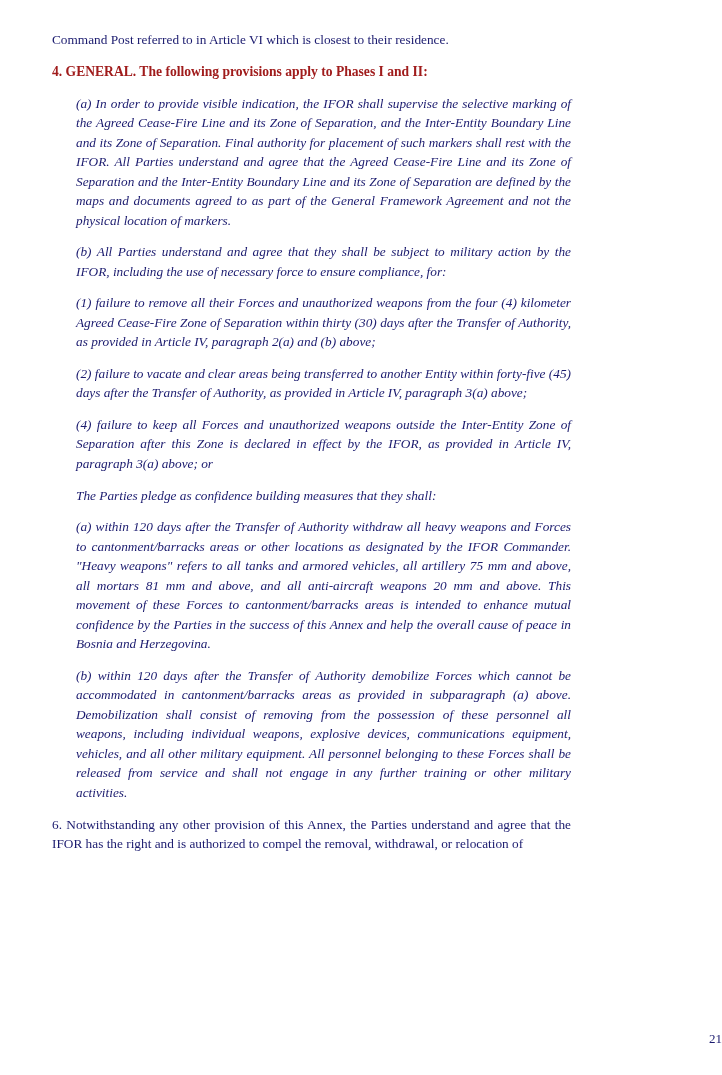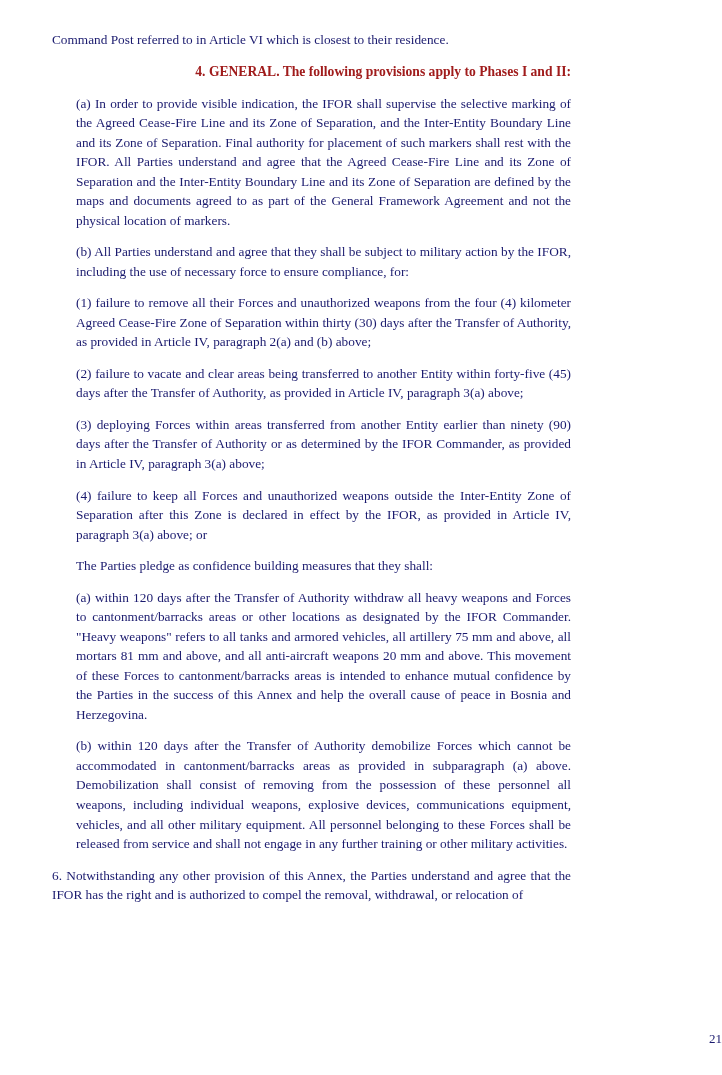--- a/index.html
+++ b/index.html
@@ -30,25 +30,26 @@
     color: #1a1a6e;
   }
   .lead {
     margin-bottom: 12px;
   }
   .heading {
     color: #a01c1c;
     font-weight: bold;
     font-size: 13.6px;
     margin: 12px 0 12px 0;
-    text-align: right;
+    text-align: left;
   }
   .indent {
     padding-left: 24px;
     margin-bottom: 12px;
+    font-style: italic;
   }
   .noindent {
     margin-bottom: 12px;
   }
   .pagenum {
     position: absolute;
     bottom: 28px;
     left: 0;
     width: 722px;
     text-align: right;
@@ -66,21 +67,20 @@
   <p class="heading">4. GENERAL. The following provisions apply to Phases I and II:</p>
 
   <p class="indent">(a)  In  order  to  provide visible indication, the IFOR shall supervise the selective marking of  the  Agreed   Cease-Fire Line and its Zone of Separation, and the Inter-Entity Boundary Line  and  its   Zone of Separation. Final authority for placement of such markers shall rest with  the  IFOR.   All  Parties understand and agree that the Agreed Cease-Fire Line and its Zone  of  Separation  and  the  Inter-Entity  Boundary   Line and its Zone of Separation are defined   by   the   maps  and  documents  agreed  to  as  part  of  the  General  Framework Agreement and not the physical location of markers.</p>
 
   <p class="indent">(b)  All  Parties  understand  and  agree  that  they shall be subject to military action by the IFOR, including the use of necessary force to ensure compliance, for:</p>
 
   <p class="indent">(1)    failure  to  remove  all  their  Forces   and   unauthorized   weapons   from   the   four  (4) kilometer   Agreed Cease-Fire Zone of Separation within thirty (30) days after the Transfer of Authority, as provided in Article IV, paragraph 2(a) and (b) above;</p>
 
   <p class="indent">(2)  failure  to  vacate  and   clear areas being transferred to another Entity within forty-five (45) days after the Transfer of Authority, as provided in Article IV, paragraph 3(a) above;</p>
 
-  <p class="indent">(3)  deploying   Forces within areas transferred from another Entity earlier than ninety (90) days  after  the  Transfer  of  Authority  or  as  determined  by  the  IFOR  Commander,  as provided in Article IV, paragraph 3(a) above;</p>
 
   <p class="indent">(4)  failure  to  keep   all Forces and unauthorized weapons outside the Inter-Entity Zone of Separation  after  this  Zone  is  declared  in  effect  by the IFOR, as provided in Article IV, paragraph 3(a) above; or</p>
 
 
 
   <p class="indent">The Parties pledge as confidence building measures that they shall:</p>
 
   <p class="indent">(a)  within  120  days  after  the  Transfer  of  Authority withdraw  all heavy weapons and Forces  to  cantonment/barracks  areas  or  other  locations  as  designated  by  the  IFOR Commander.  "Heavy weapons" refers to  all  tanks and armored vehicles, all artillery 75 mm  and  above,  all  mortars  81  mm and above, and all anti-aircraft weapons 20 mm  and above.   This  movement  of  these  Forces  to cantonment/barracks  areas  is  intended  to enhance  mutual confidence by the Parties in the success of this Annex and help the overall cause of peace in Bosnia and Herzegovina.</p>
 
   <p class="indent">(b)  within  120  days  after  the   Transfer of Authority demobilize Forces which cannot be accommodated  in  cantonment/barracks  areas  as provided in subparagraph (a) above. Demobilization  shall  consist  of  removing  from  the  possession  of  these   personnel all weapons,  including  individual  weapons,  explosive devices, communications equipment, vehicles,  and  all  other  military  equipment. All personnel belonging to these Forces shall be  released  from  service  and  shall  not  engage   in any further training or other military activities.</p>

